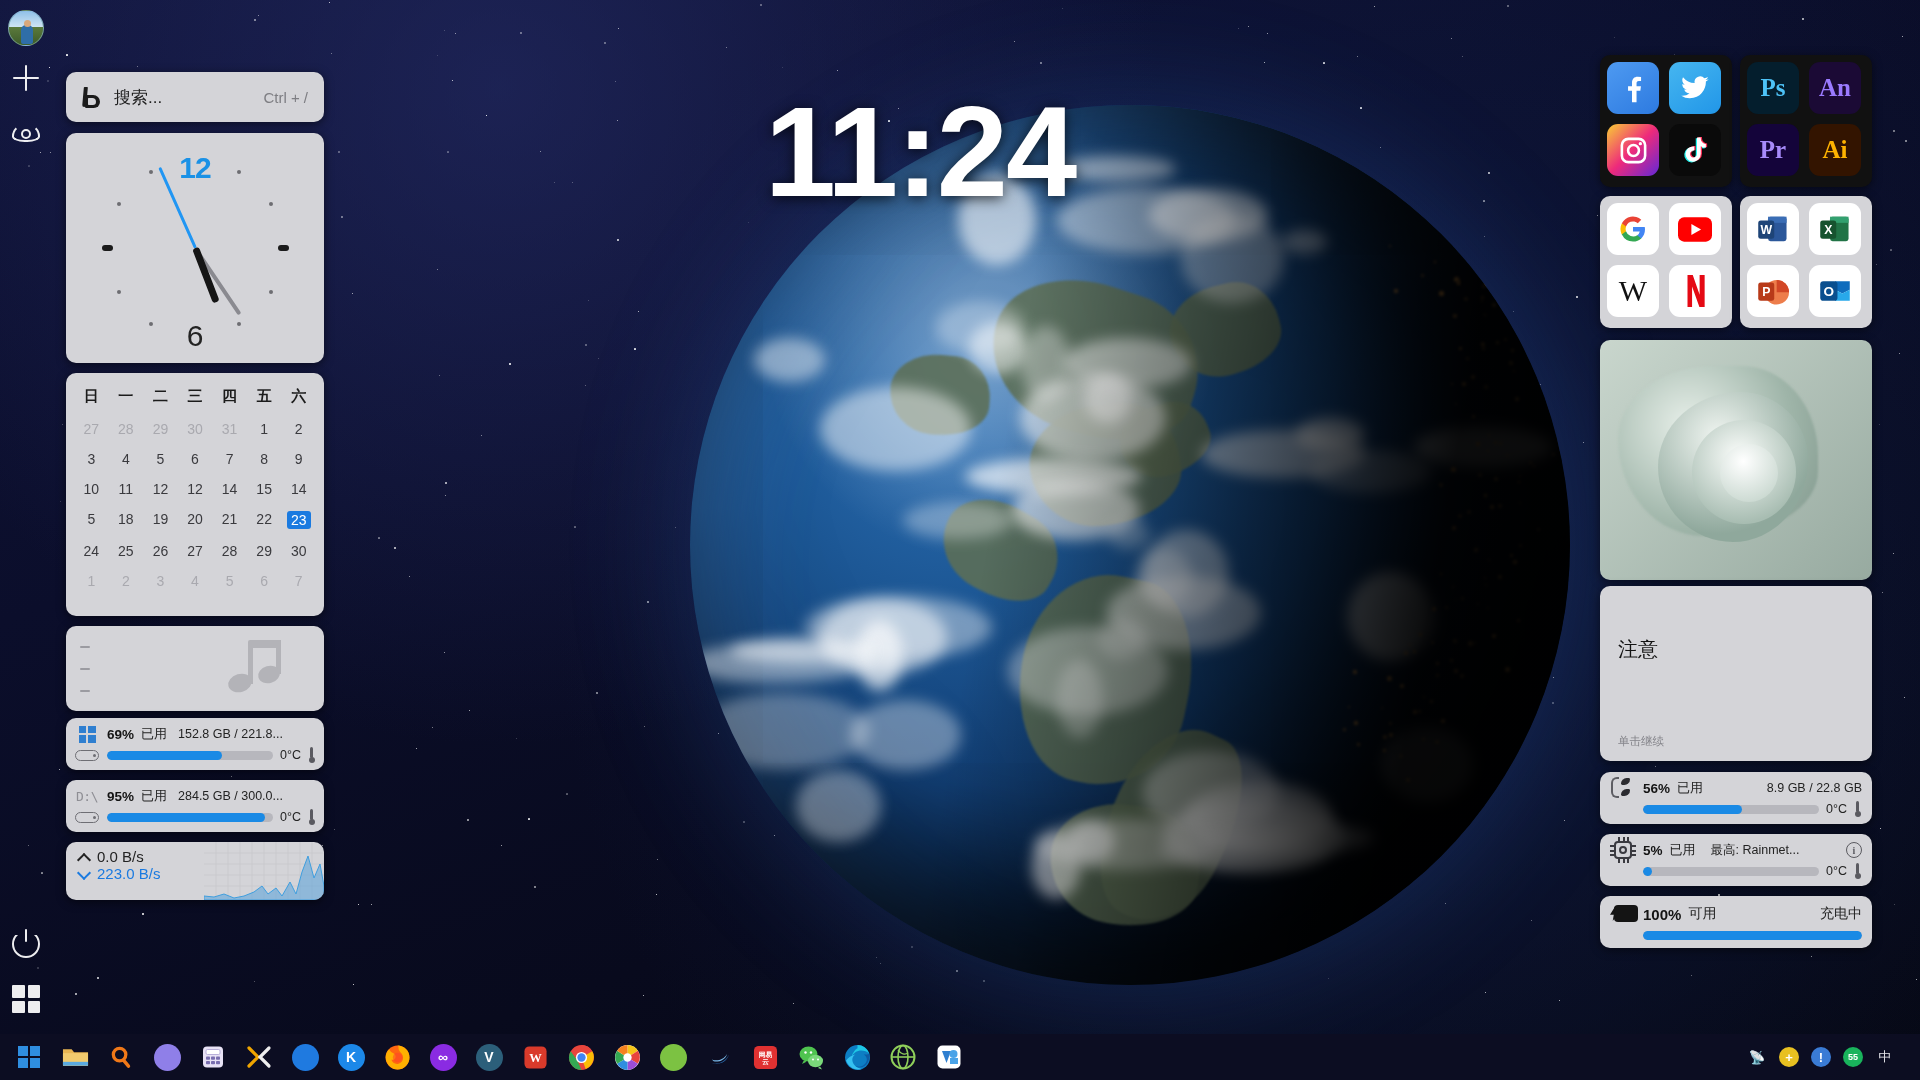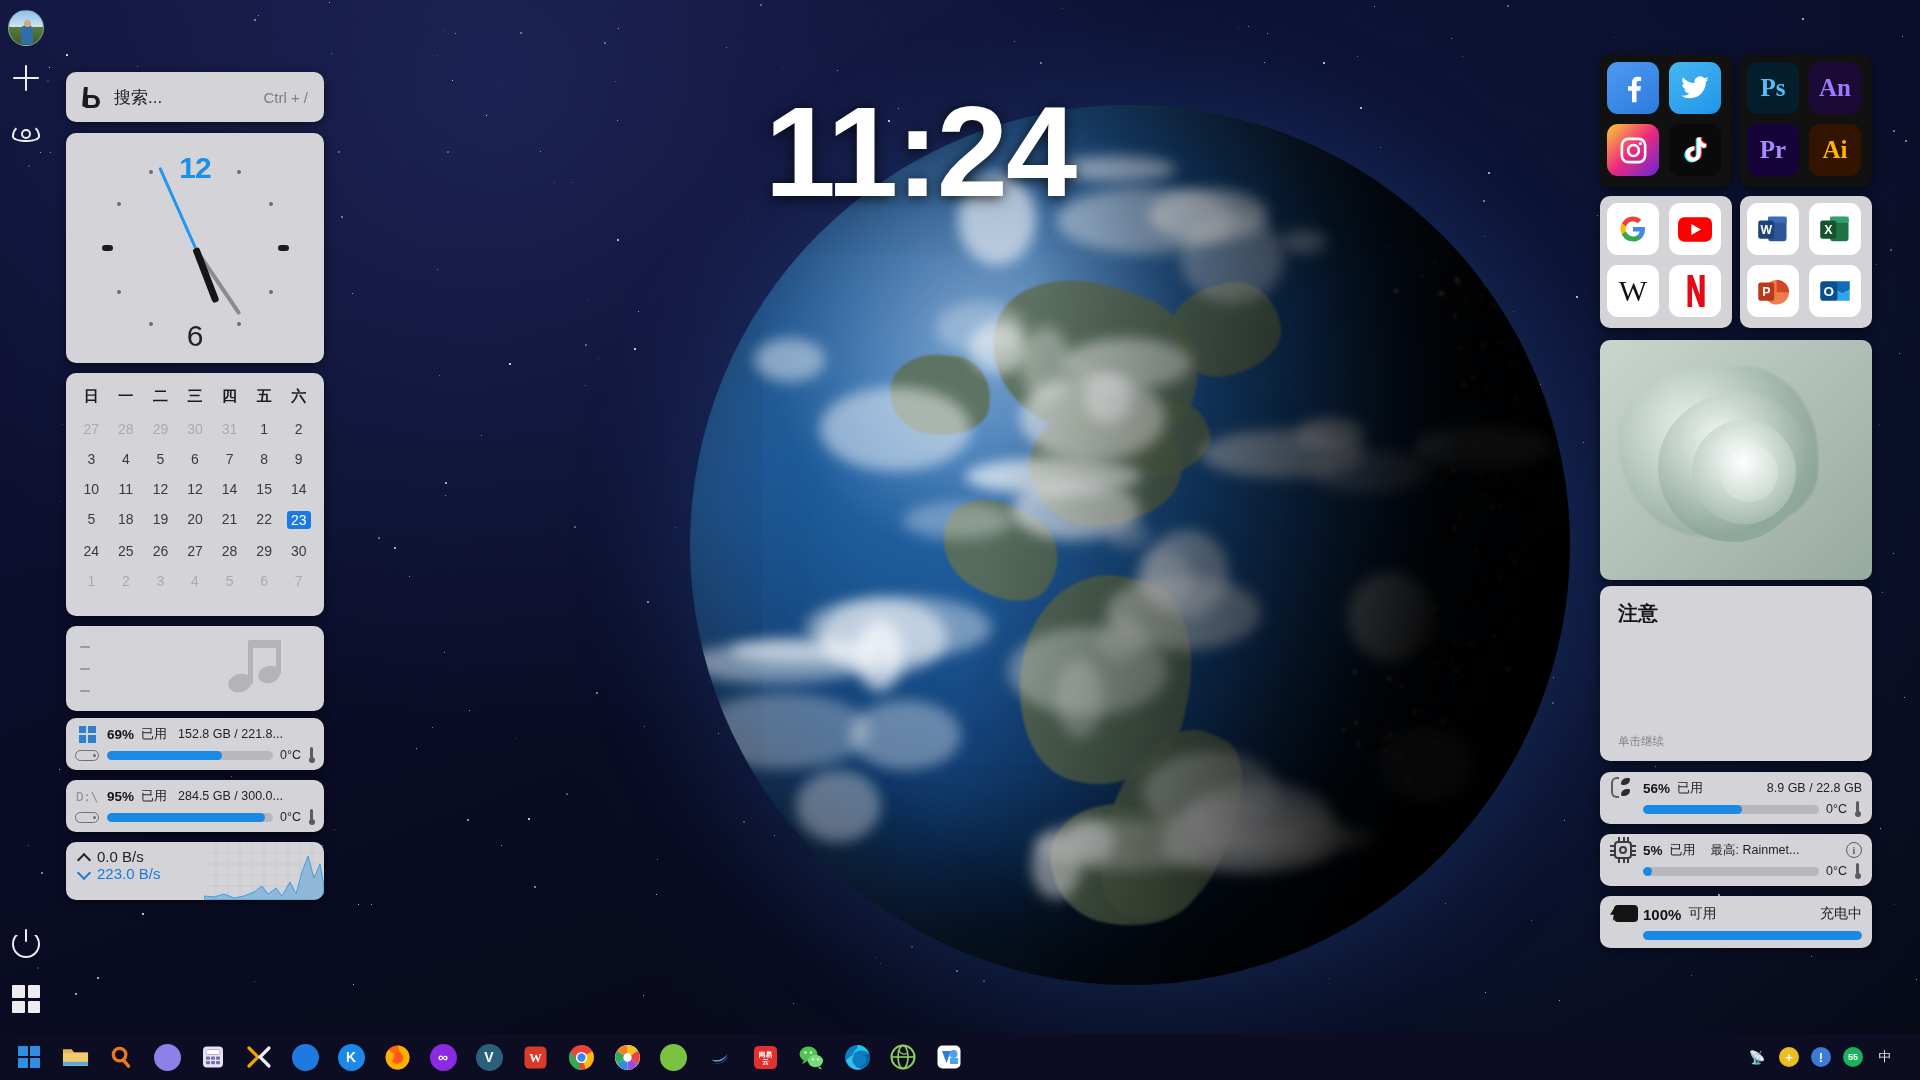--- a/index.html
+++ b/index.html
@@ -158,21 +158,21 @@
   #gSocial { left:1600px; top:55px; width:132px; height:132px; background:#111; }
   #gAdobe  { left:1740px; top:55px; width:132px; height:132px; background:#111; }
   #gWeb    { left:1600px; top:196px; width:132px; height:132px; }
   #gOffice { left:1740px; top:196px; width:132px; height:132px; }
 
   #gImage { left:1600px; top:340px; width:272px; height:240px; overflow:hidden;
     background:linear-gradient(135deg,#c9d6cd,#97aaa0); }
   .bloom { position:absolute; border-radius:50%; }
 
   #gNotice { left:1600px; top:586px; width:272px; height:175px; padding:14px 18px; }
-  #ntTitle { font-size:20px; font-weight:700; color:#141414; }
+  #ntTitle { font-size:20px; font-weight:400; color:#141414;margin-top:36px; }
   #ntBody { font-size:13.5px; color:#2b2b2b; line-height:1.55; margin-top:9px; }
   #ntFoot { font-size:11.5px; color:#85858b; position:absolute; left:18px; bottom:12px; }
 
   #wRam { left:1600px; top:772px; width:272px; height:52px; padding:5px 10px; }
   #wCpu { left:1600px; top:834px; width:272px; height:52px; padding:5px 10px; }
   #wBat { left:1600px; top:896px; width:272px; height:52px; padding:7px 10px; }
   .ramIco{width:26px;height:22px;position:relative;}
   .ramIco .c1,.ramIco .c2{position:absolute;width:9px;height:7px;background:#2b2b30;border-radius:8px 2px 8px 2px;}
   .ramIco .c1{left:11px;top:1px;} .ramIco .c2{left:11px;top:12px;}
   .ramIco .br{position:absolute;left:1px;top:0;width:8px;height:21px;border:2px solid #5d5d63;border-right:none;border-radius:6px 0 0 6px;}

